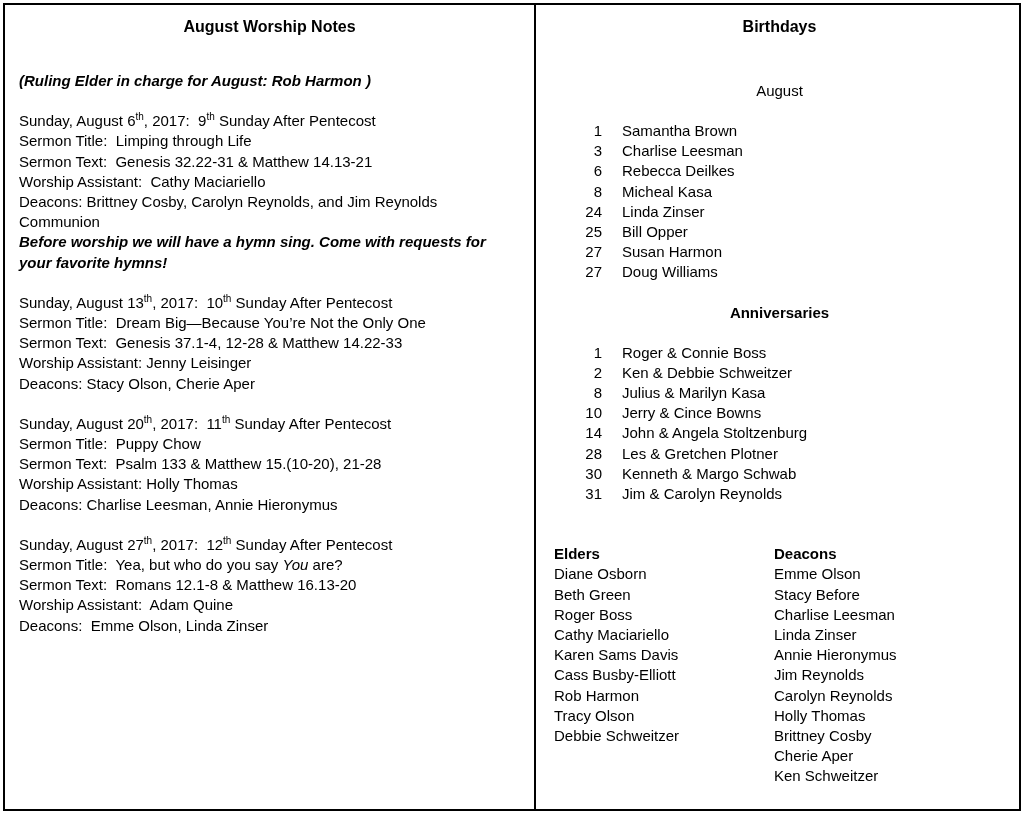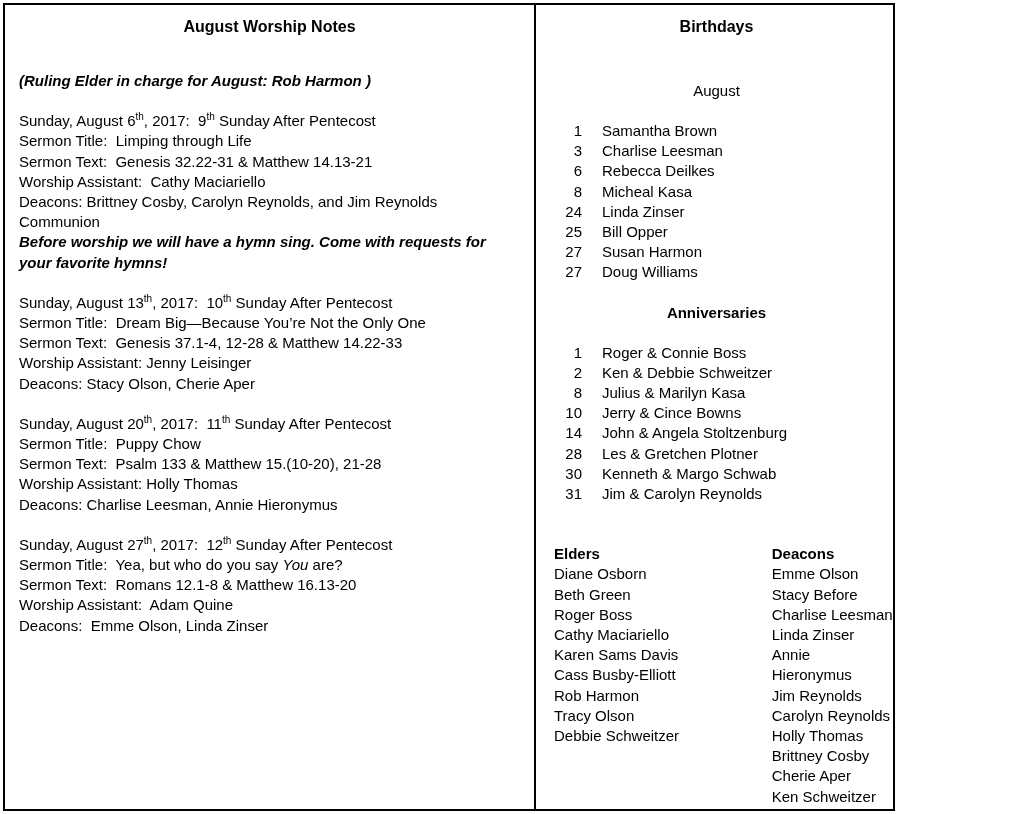--- a/index.html
+++ b/index.html
@@ -2,39 +2,39 @@
 <html><head>
 <meta charset="utf-8">
 <style>
   * { box-sizing: border-box; }
   html, body { margin: 0; padding: 0; background: #ffffff; }
   body {
     width: 1024px; height: 814px;
     font-family: "Liberation Sans", "DejaVu Sans", sans-serif;
     font-size: 15px; color: #000;
   }
-  .page { display: flex; width: 892px; height: 808px; margin: 3px; }
+  .page { display: flex; width: 1018px; height: 808px; margin: 3px; }
   .panel { border: 2px solid #000; background: #fff; overflow: hidden; }
   .panel-left { width: 533px; padding: 12px 14px 0 14px; }
   .panel-right { flex: 1; border-left: none; padding: 12px 0 0 4px; }
 
   .panel-title { text-align: center; font-weight: bold; font-size: 16px; line-height: 20px; }
 
   
   .ruling-note { margin-top: 34px; font-weight: bold; font-style: italic; line-height: 20.2px; }
   .line { line-height: 20.2px; white-space: pre-wrap; }
   .line sup { font-size: 10px; line-height: 0; vertical-align: super; }
   .line em { font-style: italic; }
   .service { margin-top: 20px; }
   .note { font-weight: bold; font-style: italic; }
 
   
   .sub-heading { text-align: center; margin-top: 44px; line-height: 20px; }
   .sub-heading.bold { font-weight: bold; margin-top: 20px; }
-  .date-list { margin: 20px 0 0 20px; }
+  .date-list { margin: 20px 0 0 40px; }
   .date-row { line-height: 20.2px; }
   .num { display: inline-block; width: 22px; text-align: right; }
   .pname { margin-left: 20px; }
 
   .roster { display: flex; margin: 40px 0 0 14px; }
   .roster-col { width: 220px; }
   .roster-col + .roster-col { width: auto; }
   .roster-heading { font-weight: bold; line-height: 20.2px; }
   .roster-name { line-height: 20.2px; }
 </style>

